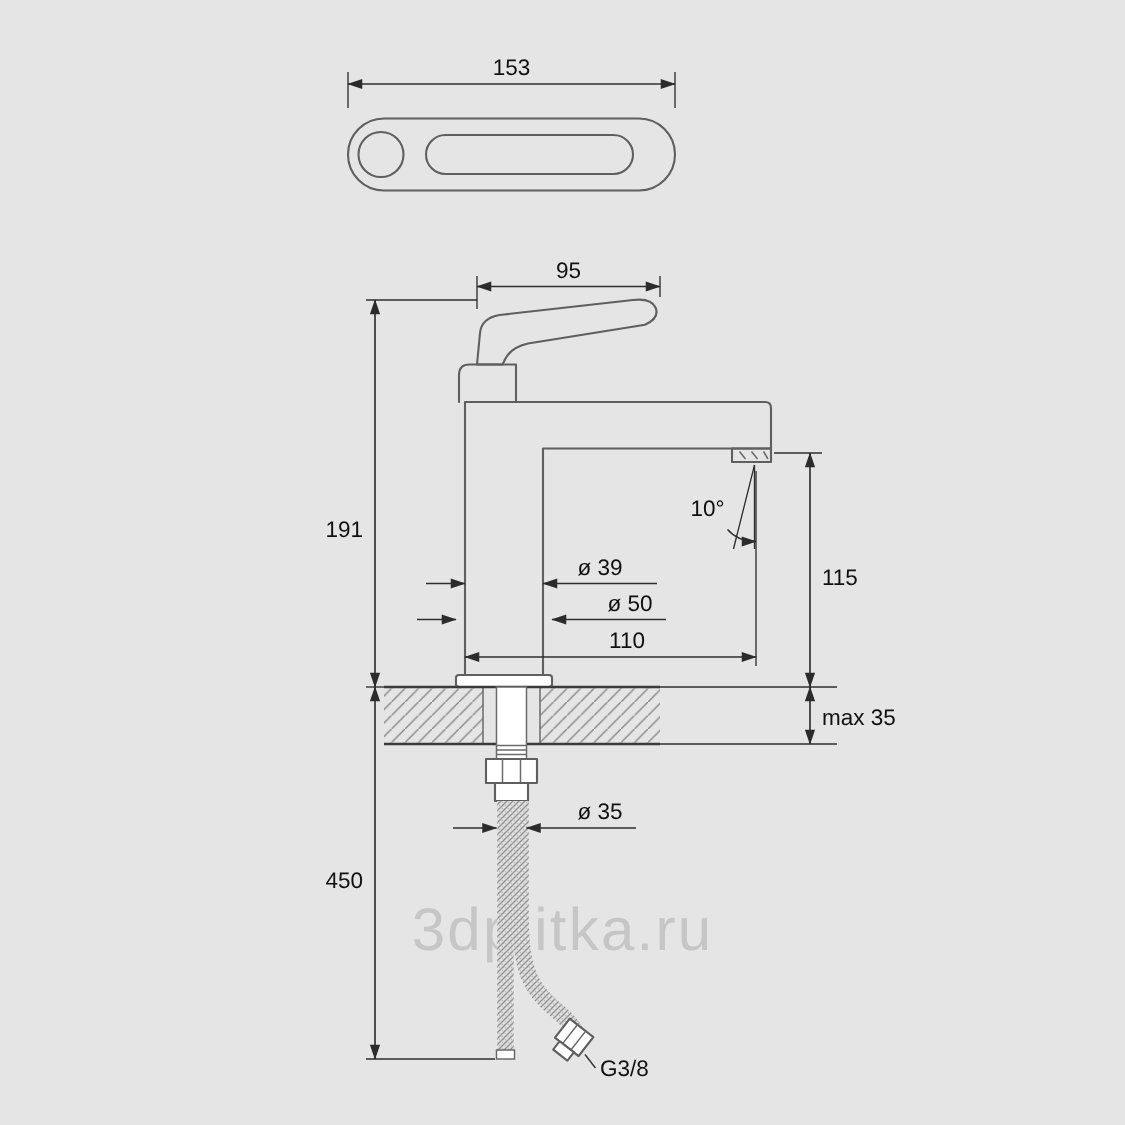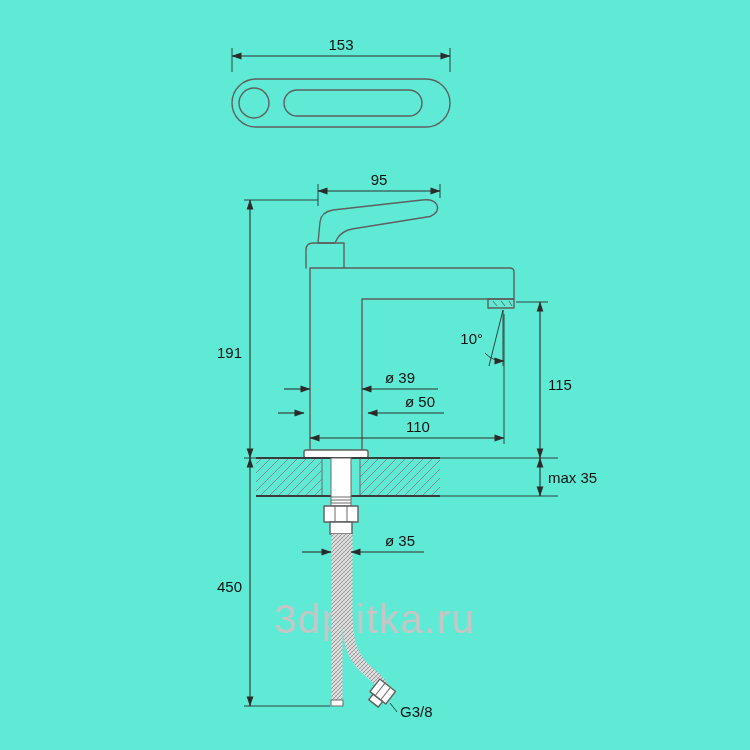--- a/index.html
+++ b/index.html
@@ -1,17 +1,17 @@
 <!DOCTYPE html>
 <html><head>
 <meta charset="utf-8">
 <style>
   html,body{margin:0;padding:0;background:#fff;}
   .canvas{
-    width:750px;height:750px;background:#5eead4;position:relative;overflow:hidden;
+    width:750px;height:750px;background:#e5e5e5;position:relative;overflow:hidden;
     font-family:"Liberation Sans",sans-serif;
   }
   svg{display:block;}
   .outline{fill:none;stroke:#5f5f5f;stroke-width:1.4;stroke-linejoin:round;stroke-linecap:round;}
   .thin{fill:none;stroke:#6a6a6a;stroke-width:1;}
   .dim{fill:none;stroke:#2e2e2e;stroke-width:1.1;}
   .ext{fill:none;stroke:#2e2e2e;stroke-width:0.9;}
   .thick{fill:none;stroke:#3a3a3a;stroke-width:1.8;}
   .white{fill:#ffffff;}
   .dimtext{font:15px "Liberation Sans",sans-serif;fill:#111111;}

